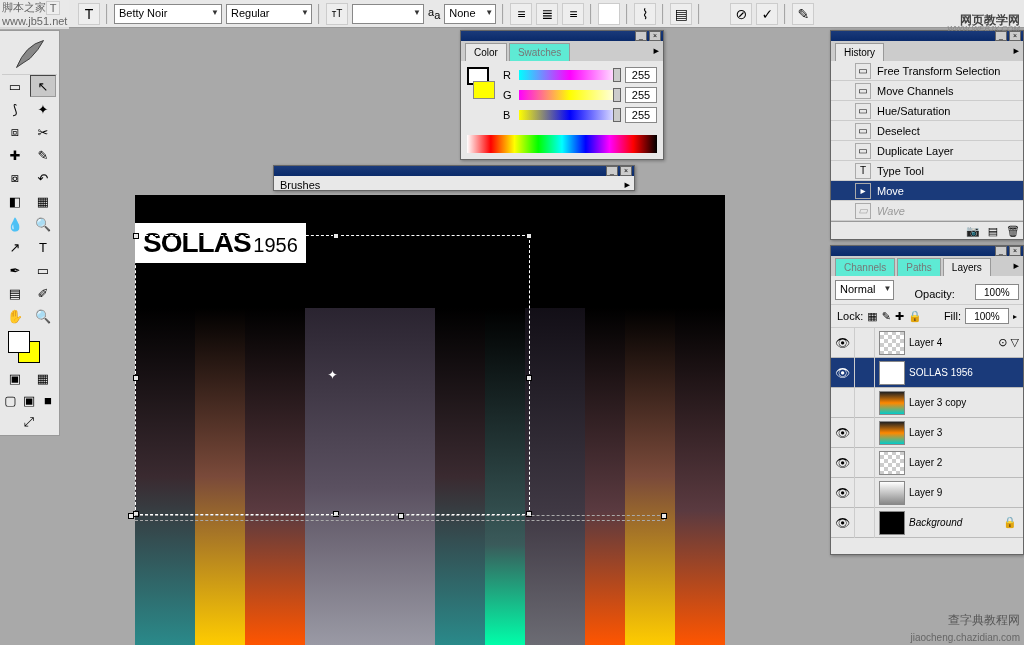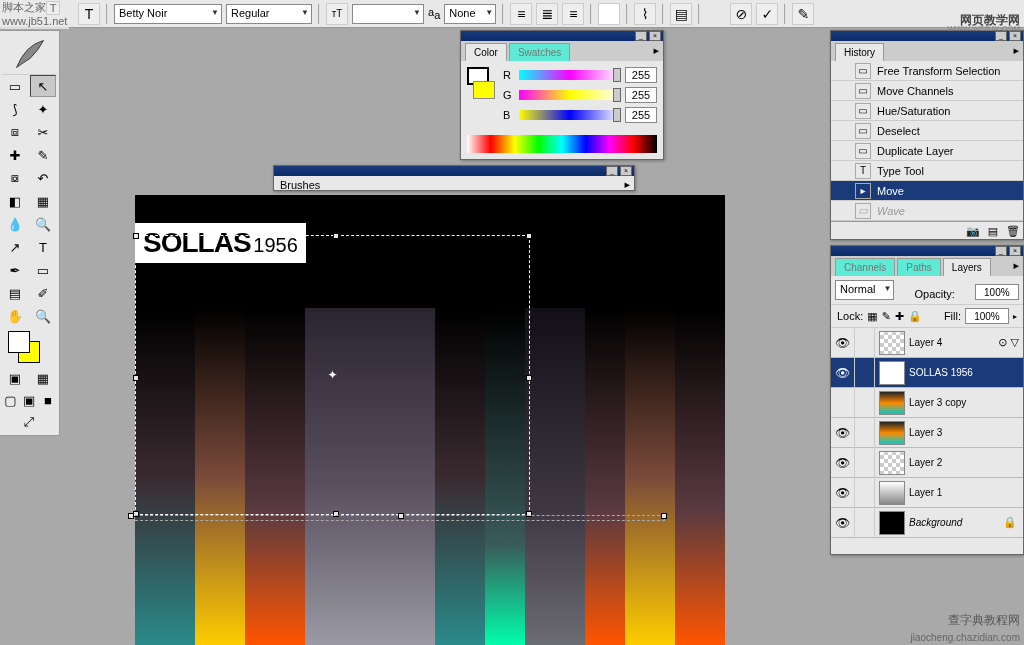--- a/index.html
+++ b/index.html
@@ -395,21 +395,21 @@
       <div class="layer-item">
         <div class="layer-eye">👁</div>
         <div class="layer-link"></div>
         <div class="layer-thumb checker" style=""></div>
         <span class="layer-name">Layer 2</span>
       </div>
       <div class="layer-item">
         <div class="layer-eye">👁</div>
         <div class="layer-link"></div>
         <div class="layer-thumb" style="background:linear-gradient(to bottom,#fff,#888)"></div>
-        <span class="layer-name">Layer 1</span>
+        <span class="layer-name">Layer 9</span>
       </div>
       <div class="layer-item bg">
         <div class="layer-eye">👁</div>
         <div class="layer-link"></div>
         <div class="layer-thumb" style="background:#000"></div>
         <span class="layer-name">Background</span>
         <span style="margin-right:6px">🔒</span>
       </div>
     </div>
 </div>

